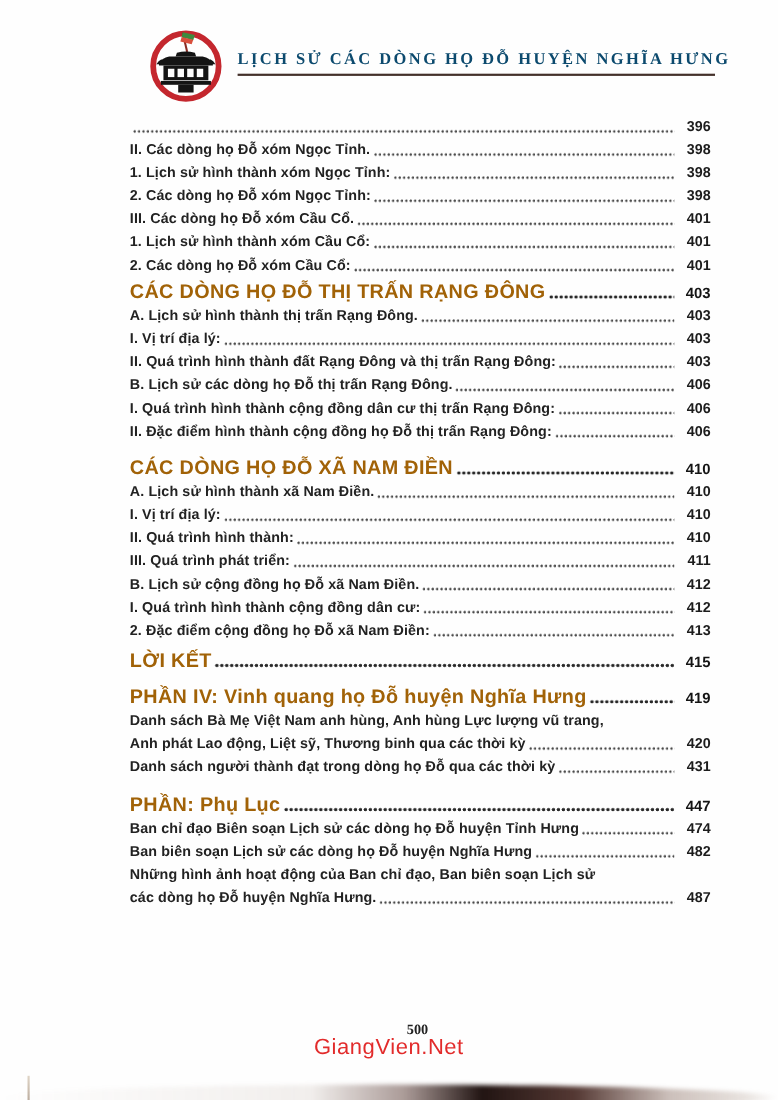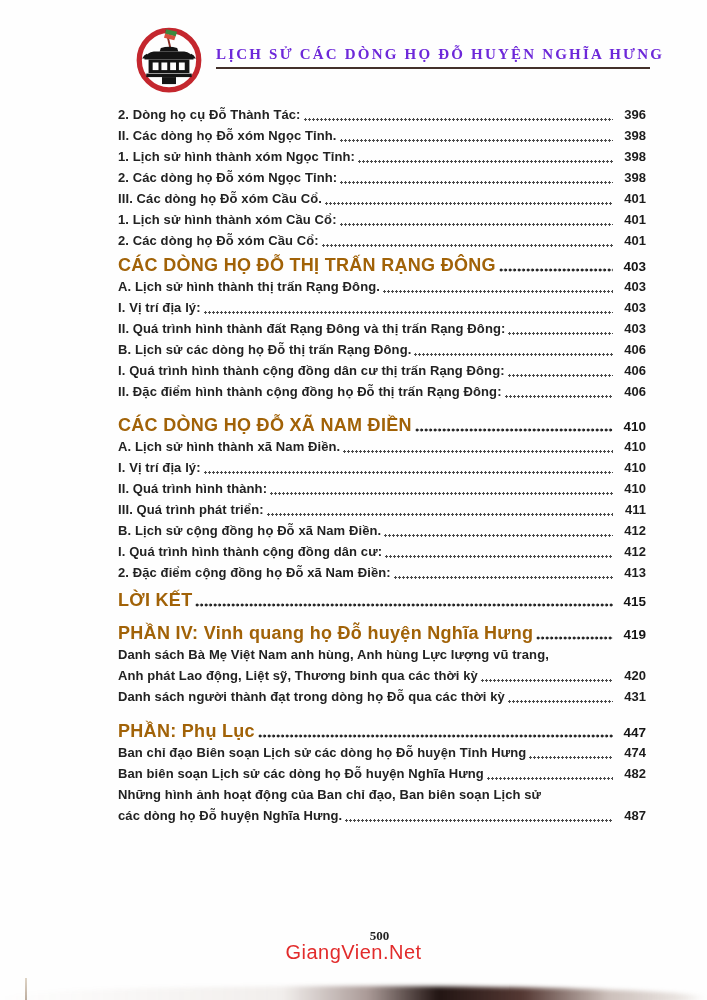--- a/index.html
+++ b/index.html
@@ -9,21 +9,21 @@
     font-family:"Liberation Sans", sans-serif;
   }
   
   .logo {
     position:absolute; left:131px; top:24px; width:76px; height:70px;
   }
   .title-wrap { position:absolute; left:216px; top:46px; width:434px; }
   .book-title {
     font-family:"Liberation Serif", serif; font-weight:700;
     font-size:15px; letter-spacing:2.2px; white-space:nowrap;
-    color:#6d28d9; text-align:center;
+    color:#0c4a6e; text-align:center;
   }
   .title-underline { margin-top:4px; height:2px; background:#43302a; }
 
   
   .toc { position:absolute; left:118px; top:104px; width:528px; }
   .section { margin-top:0; }
   .section:nth-of-type(2) { margin-top:4px; }
   .section:nth-of-type(3) { margin-top:13px; }
   .section:nth-of-type(4) { margin-top:7px; }
   .section:nth-of-type(5) { margin-top:12px; }
@@ -106,21 +106,20 @@
 <div class="title-wrap">
   <div class="book-title">LỊCH SỬ CÁC DÒNG HỌ ĐỖ HUYỆN NGHĨA HƯNG</div>
   <div class="title-underline"></div>
 </div>
 
 <div class="toc">
   <div class="section">
 
     <div class="rows">
   <div class="toc-row">
-    <span class="label">2. Dòng họ cụ Đỗ Thành Tác:</span>
     <span class="leader"></span>
     <span class="page-num">396</span>
   </div>
 
   <div class="toc-row">
     <span class="label">II. Các dòng họ Đỗ xóm Ngọc Tỉnh.</span>
     <span class="leader"></span>
     <span class="page-num">398</span>
   </div>
 

